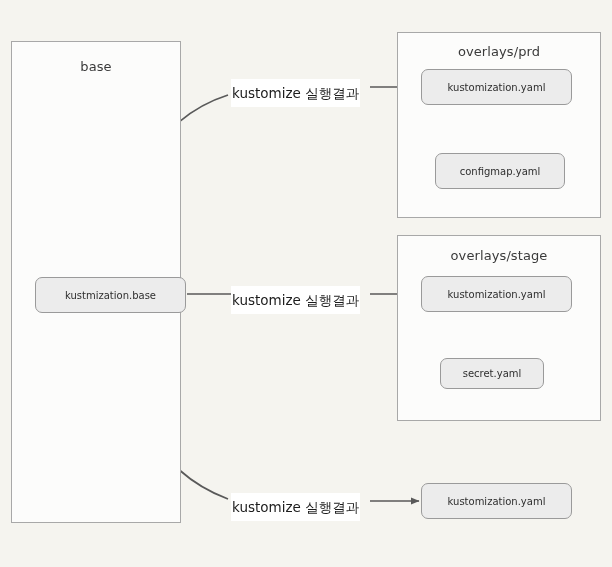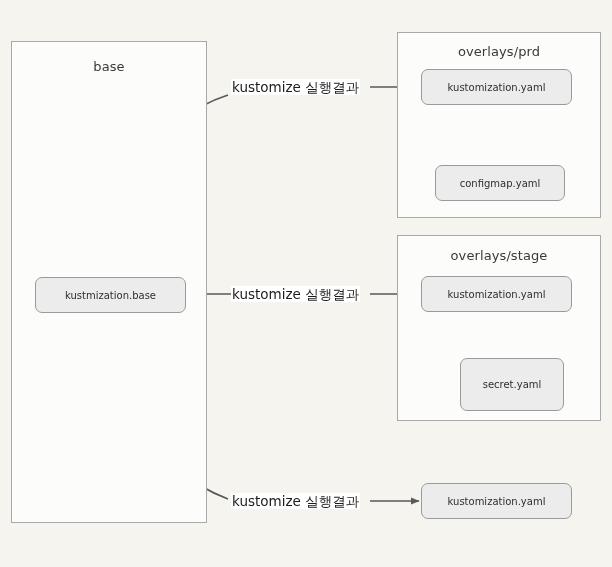--- a/index.html
+++ b/index.html
@@ -48,21 +48,21 @@
     color: #2e2e2e;
     white-space: nowrap;
   }
   .edge-label {
     position: absolute;
     background: #ffffff;
     font-size: 13.5px;
     color: #1c1c1c;
     white-space: nowrap;
     line-height: 16px;
-    padding: 0 1px;
+    padding: 6px 1px;
   }
   svg.wires {
     position: absolute;
     left: 0; top: 0;
     width: 612px;
     height: 567px;
     overflow: visible;
     pointer-events: none;
   }
 </style>
@@ -82,44 +82,44 @@
 
     <path d="M370,87 L419,87" fill="none" stroke="#595959" stroke-width="1.7" marker-end="url(#arrowhead)"></path>
 
     <path d="M187,294 L232,294" fill="none" stroke="#595959" stroke-width="1.7"></path>
     <path d="M370,294 L419,294" fill="none" stroke="#595959" stroke-width="1.7" marker-end="url(#arrowhead)"></path>
 
     <path d="M118,313 C118,390 150,470 228,499" fill="none" stroke="#595959" stroke-width="1.7"></path>
     <path d="M370,501 L419,501" fill="none" stroke="#595959" stroke-width="1.7" marker-end="url(#arrowhead)"></path>
   </svg>
 
-  <div class="container-box" style="left:11px; top:41px; width:196px; height:482px;">
+  <div class="container-box" style="left:11px; top:41px; width:170px; height:482px;">
     <div class="container-title" style="top:17px;">base</div>
   </div>
   <div class="node-box" style="left:35px; top:277px; width:151px; height:36px;">
     <span>kustmization.base</span>
   </div>
 
   <div class="container-box" style="left:397px; top:32px; width:204px; height:186px;">
     <div class="container-title" style="top:11px;">overlays/prd</div>
   </div>
   <div class="node-box" style="left:421px; top:69px; width:151px; height:36px;">
     <span>kustomization.yaml</span>
   </div>
-  <div class="node-box" style="left:435px; top:153px; width:130px; height:36px;margin-top:12px;">
+  <div class="node-box" style="left:435px; top:153px; width:130px; height:36px;">
     <span>configmap.yaml</span>
   </div>
 
   <div class="container-box" style="left:397px; top:235px; width:204px; height:186px;">
     <div class="container-title" style="top:12px;">overlays/stage</div>
   </div>
   <div class="node-box" style="left:421px; top:276px; width:151px; height:36px;">
     <span>kustomization.yaml</span>
   </div>
-  <div class="node-box" style="left:460px; top:358px; width:104px; height:53px;align-items:center;">
+  <div class="node-box" style="left:440px; top:358px; width:104px; height:31px;align-items:center;">
     <span>secret.yaml</span>
   </div>
 
   <div class="node-box" style="left:421px; top:483px; width:151px; height:36px;">
     <span>kustomization.yaml</span>
   </div>
 
   <div class="edge-label" style="left:231px; top:79px;">kustomize 실행결과</div>
   <div class="edge-label" style="left:231px; top:286px;">kustomize 실행결과</div>
   <div class="edge-label" style="left:231px; top:493px;">kustomize 실행결과</div>

